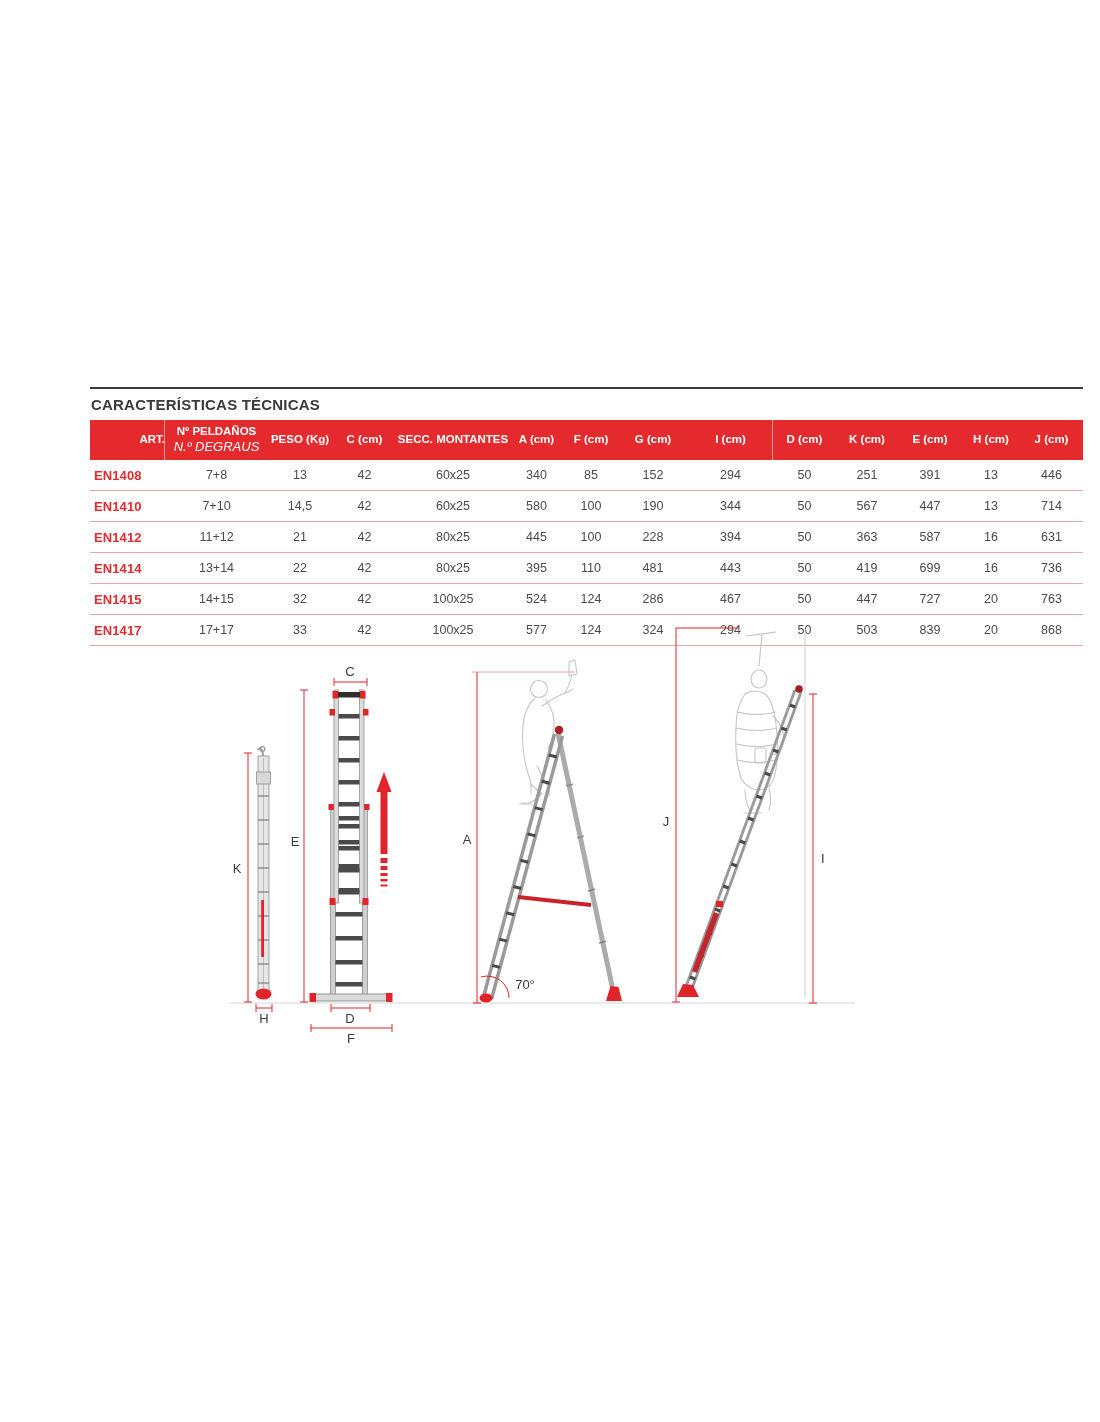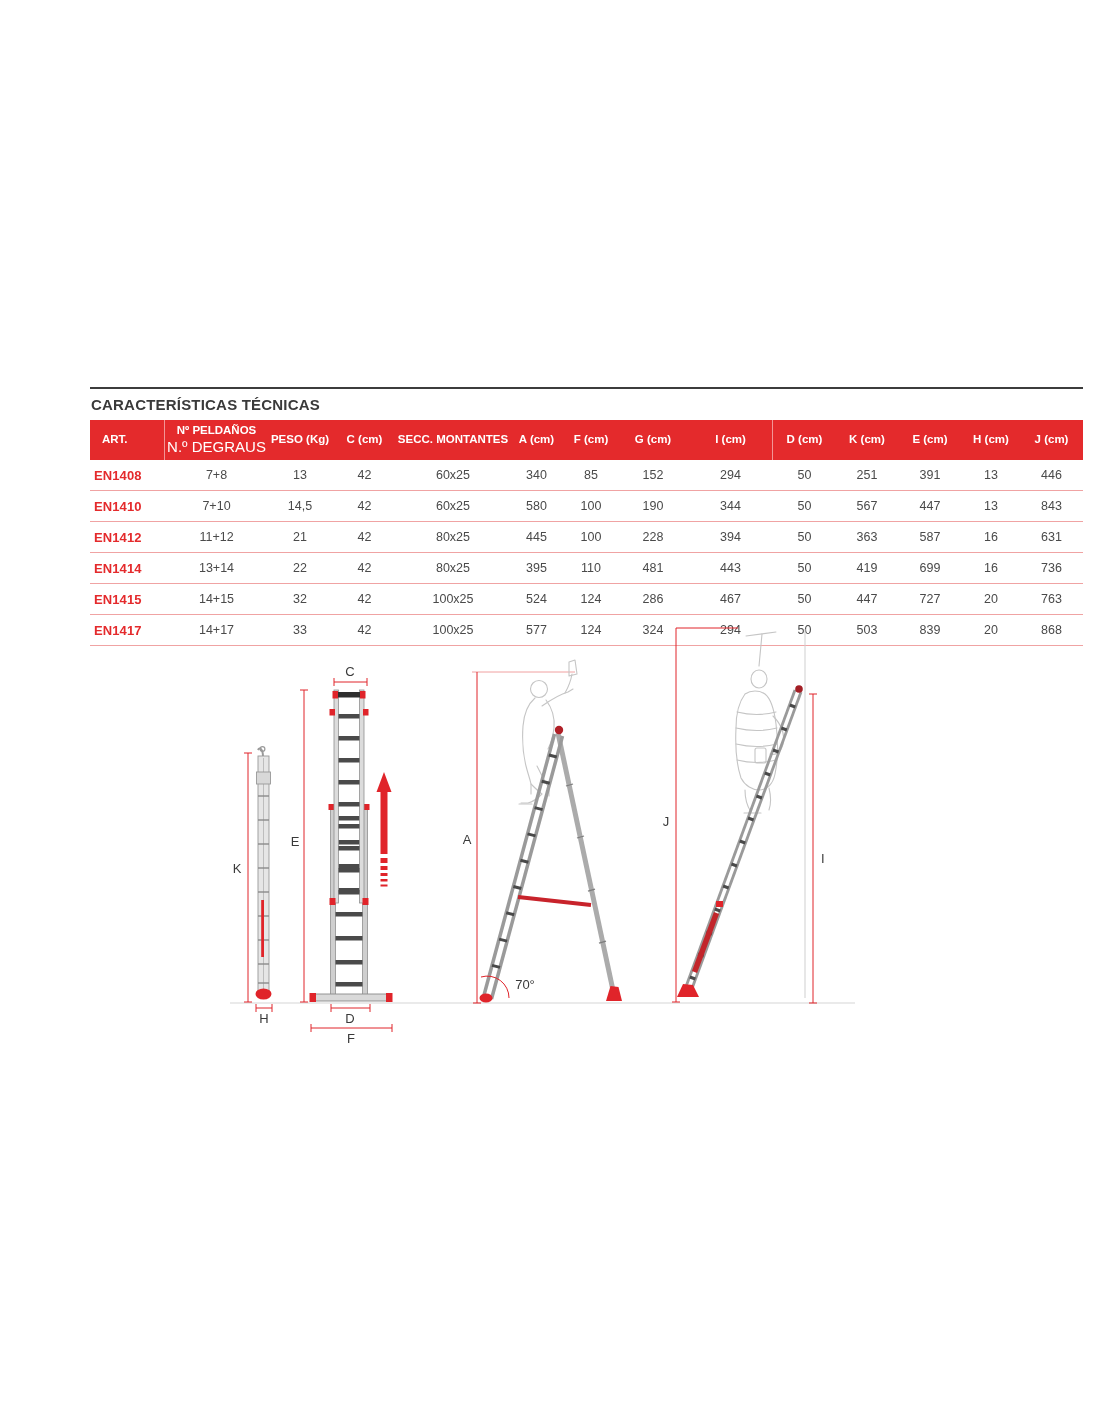--- a/index.html
+++ b/index.html
@@ -5,23 +5,23 @@
   html,body{margin:0;padding:0;background:#fff;}
   body{width:1100px;height:1422px;position:relative;font-family:"Liberation Sans",sans-serif;overflow:hidden;}
   :root{
     --accent:#e42a2c; --dim:#e0242a; --rowline:#f0a3a3; --ink:#4a4a4a;
     --rail:#9a9a9a; --railfill:#d9d9d9; --rung:#4a4a4a; --ghost:#c5c5c5; --ground:#d6d6d6;
   }
   .sheet{position:absolute;left:62px;top:387px;width:993px;border-top:2px solid #3c3c3c;margin-left:28px;}
   .title{font-size:15px;font-weight:700;color:#3a3a3a;letter-spacing:.2px;padding:7px 0 7px 1px;}
   .thead{display:grid;grid-template-columns:75px 103px 64px 65px 112px 55px 54px 70px 85px 63px 62px 64px 58px 63px;background:var(--accent);height:40px;}
   .th{color:#fff;font-size:11.5px;font-weight:700;text-align:center;line-height:1.2;display:flex;flex-direction:column;justify-content:center;height:40px;}
-  .th.left{align-items:flex-start;padding-left:12px;box-sizing:border-box;}
+  .th.left{align-items:flex-end;padding-left:12px;box-sizing:border-box;}
   .th.sep{box-shadow:inset -1px 0 0 rgba(255,255,255,.5);}
-  .th .sub{font-weight:400;font-size:15px;}
+  .th .sub{font-weight:400;font-style:italic;font-size:13px;}
   .trow{display:grid;grid-template-columns:75px 103px 64px 65px 112px 55px 54px 70px 85px 63px 62px 64px 58px 63px;height:30px;align-items:center;border-bottom:1px solid var(--rowline);}
   .cell{font-size:12.5px;color:var(--ink);text-align:center;}
   .cell.art{display:flex;align-items:center;gap:24px;padding-left:4px;box-sizing:border-box;text-align:left;}
   .cell.art .code{color:var(--accent);font-weight:700;font-size:13px;letter-spacing:.1px;}
   .cell.art svg{display:block;}
   #diagrams{position:absolute;left:225px;top:616px;}
   .dim{stroke:var(--dim);stroke-width:1;fill:none;}
   .dimlt{stroke:#f0a0a0;stroke-width:1;fill:none;}
   .dimtxt{fill:#3a3a3a;font-size:13px;font-family:"Liberation Sans",sans-serif;}
   .railln{stroke:var(--rail);fill:none;}
@@ -113,21 +113,21 @@
         <div class="cell">42</div>
         <div class="cell">60x25</div>
         <div class="cell">580</div>
         <div class="cell">100</div>
         <div class="cell">190</div>
         <div class="cell">344</div>
         <div class="cell">50</div>
         <div class="cell">567</div>
         <div class="cell">447</div>
         <div class="cell">13</div>
-        <div class="cell">843</div>
+        <div class="cell">714</div>
       </div>
       <div class="trow">
         <div class="cell art">
           <span class="code">EN1412</span>
         </div>
         <div class="cell">11+12</div>
         <div class="cell">21</div>
         <div class="cell">42</div>
         <div class="cell">80x25</div>
         <div class="cell">445</div>
@@ -173,21 +173,21 @@
         <div class="cell">50</div>
         <div class="cell">447</div>
         <div class="cell">727</div>
         <div class="cell">20</div>
         <div class="cell">763</div>
       </div>
       <div class="trow">
         <div class="cell art">
           <span class="code">EN1417</span>
         </div>
-        <div class="cell">14+17</div>
+        <div class="cell">17+17</div>
         <div class="cell">33</div>
         <div class="cell">42</div>
         <div class="cell">100x25</div>
         <div class="cell">577</div>
         <div class="cell">124</div>
         <div class="cell">324</div>
         <div class="cell">294</div>
         <div class="cell">50</div>
         <div class="cell">503</div>
         <div class="cell">839</div>

